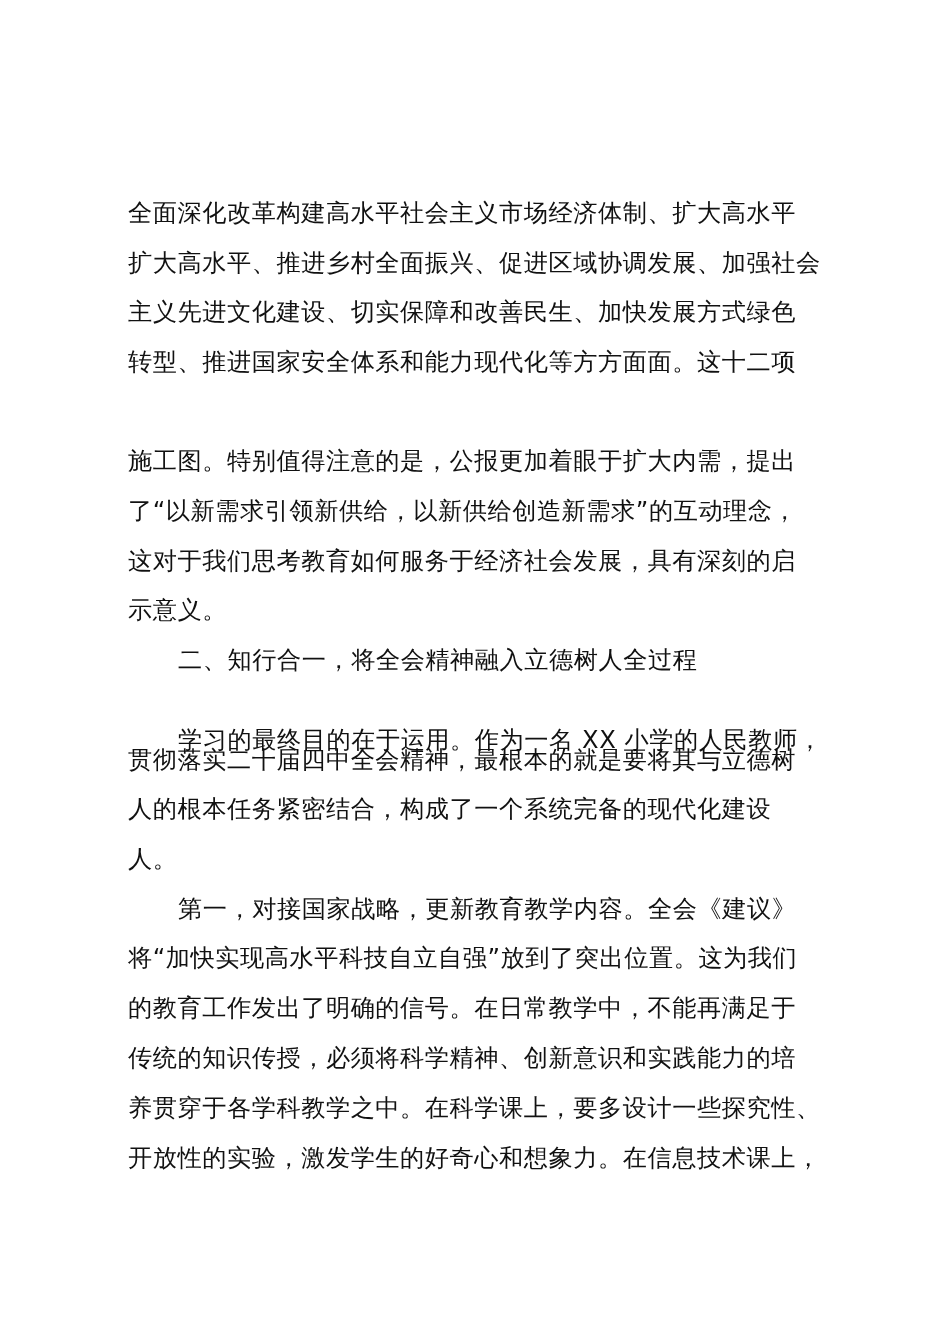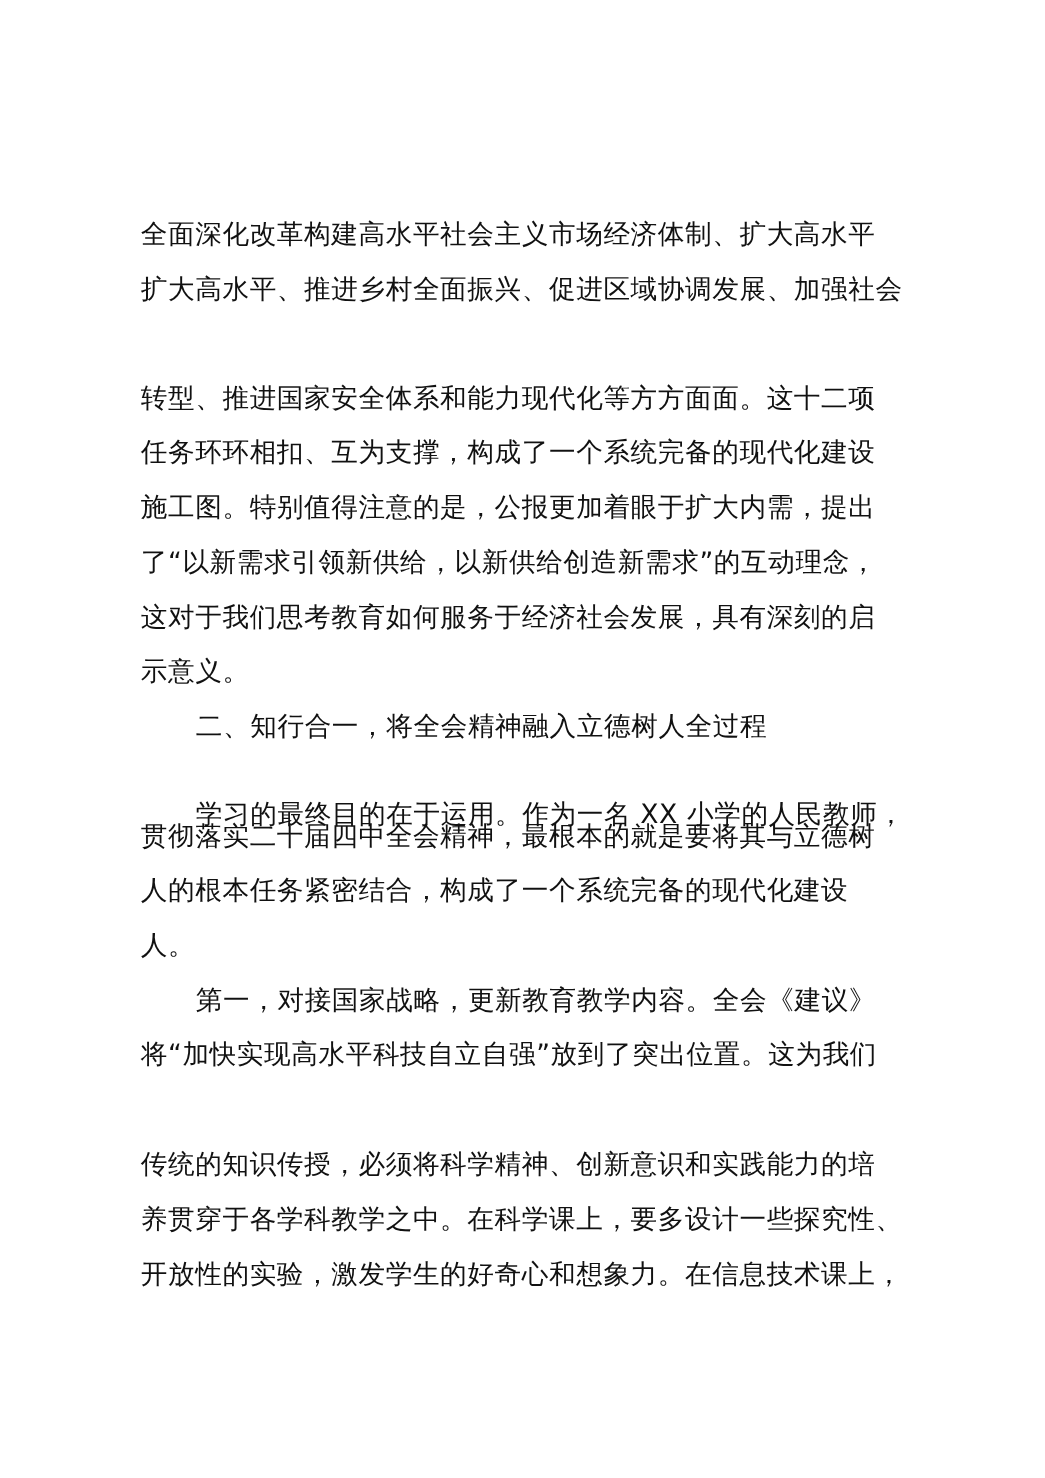--- a/index.html
+++ b/index.html
@@ -38,29 +38,30 @@
     .line.heading {
       font-weight: normal;
     }
   </style>
 </head>
 <body>
 
 <div class="page">
   <div class="line" style="top:198px">全面深化改革构建高水平社会主义市场经济体制、扩大高水平</div>
   <div class="line" style="top:248px">扩大高水平、推进乡村全面振兴、促进区域协调发展、加强社会</div>
+  <div class="line" style="top:297px">主义先进文化建设、切实保障和改善民生、加快发展方式绿色</div>
   <div class="line" style="top:347px">转型、推进国家安全体系和能力现代化等方方面面。这十二项</div>
-  <div class="line" style="top:396px">任务环环相扣、互为支撑，构成了一个系统完备的现代化建设</div>
   <div class="line" style="top:446px">施工图。特别值得注意的是，公报更加着眼于扩大内需，提出</div>
   <div class="line" style="top:496px">了“以新需求引领新供给，以新供给创造新需求”的互动理念，</div>
   <div class="line" style="top:546px">这对于我们思考教育如何服务于经济社会发展，具有深刻的启</div>
   <div class="line" style="top:595px">示意义。</div>
   <div class="line heading indent" style="top:645px">二、知行合一，将全会精神融入立德树人全过程</div>
   <div class="line indent" style="top:725px">学习的最终目的在于运用。作为一名 XX 小学的人民教师，</div>
   <div class="line" style="top:745px">贯彻落实二十届四中全会精神，最根本的就是要将其与立德树</div>
   <div class="line" style="top:794px">人的根本任务紧密结合，构成了一个系统完备的现代化建设</div>
   <div class="line" style="top:844px">人。</div>
   <div class="line indent" style="top:894px">第一，对接国家战略，更新教育教学内容。全会《建议》</div>
   <div class="line" style="top:943px">将“加快实现高水平科技自立自强”放到了突出位置。这为我们</div>
+  <div class="line" style="top:993px">的教育工作发出了明确的信号。在日常教学中，不能再满足于</div>
   <div class="line" style="top:1043px">传统的知识传授，必须将科学精神、创新意识和实践能力的培</div>
   <div class="line" style="top:1093px">养贯穿于各学科教学之中。在科学课上，要多设计一些探究性、</div>
   <div class="line" style="top:1143px">开放性的实验，激发学生的好奇心和想象力。在信息技术课上，</div>
 </div>
 
 </body></html>

